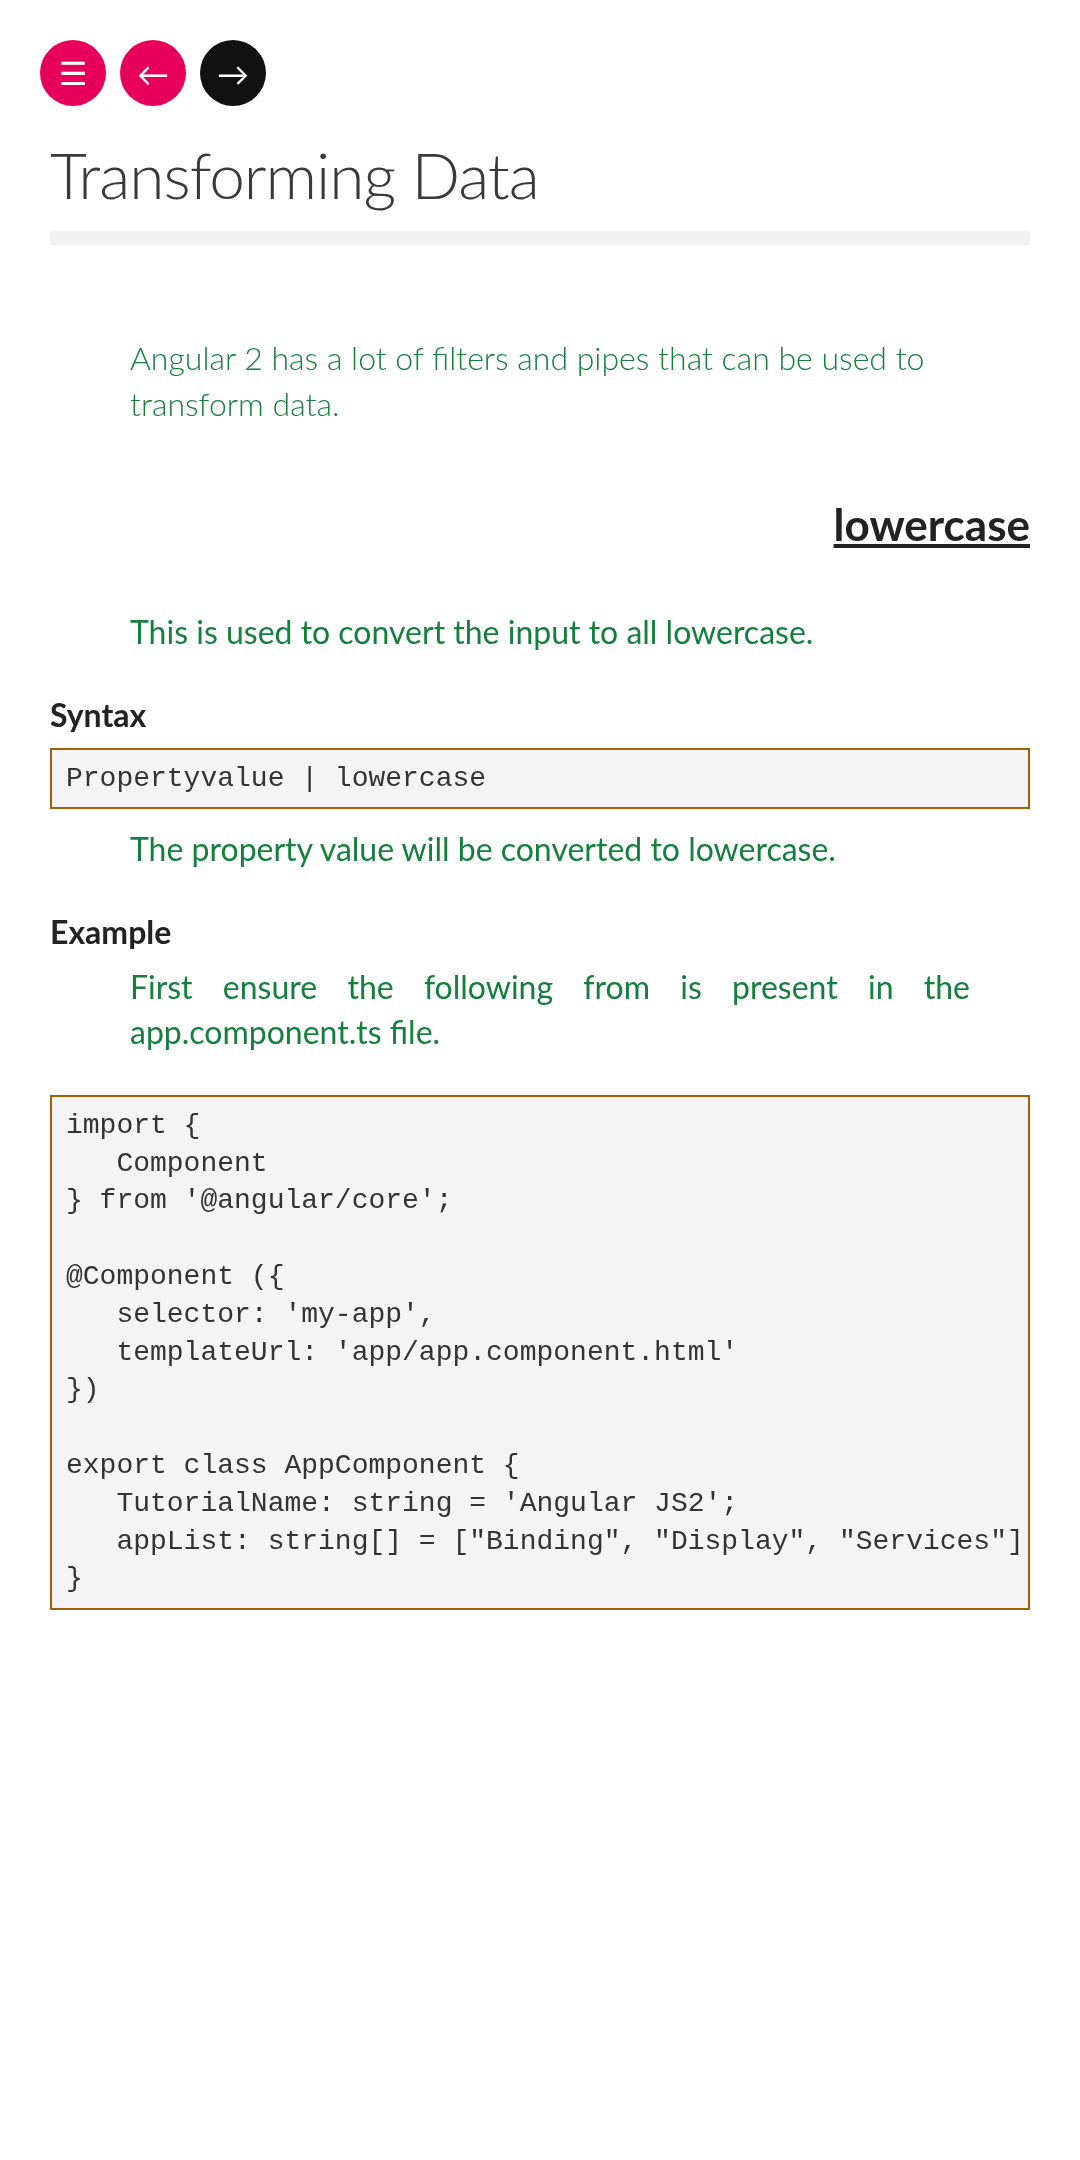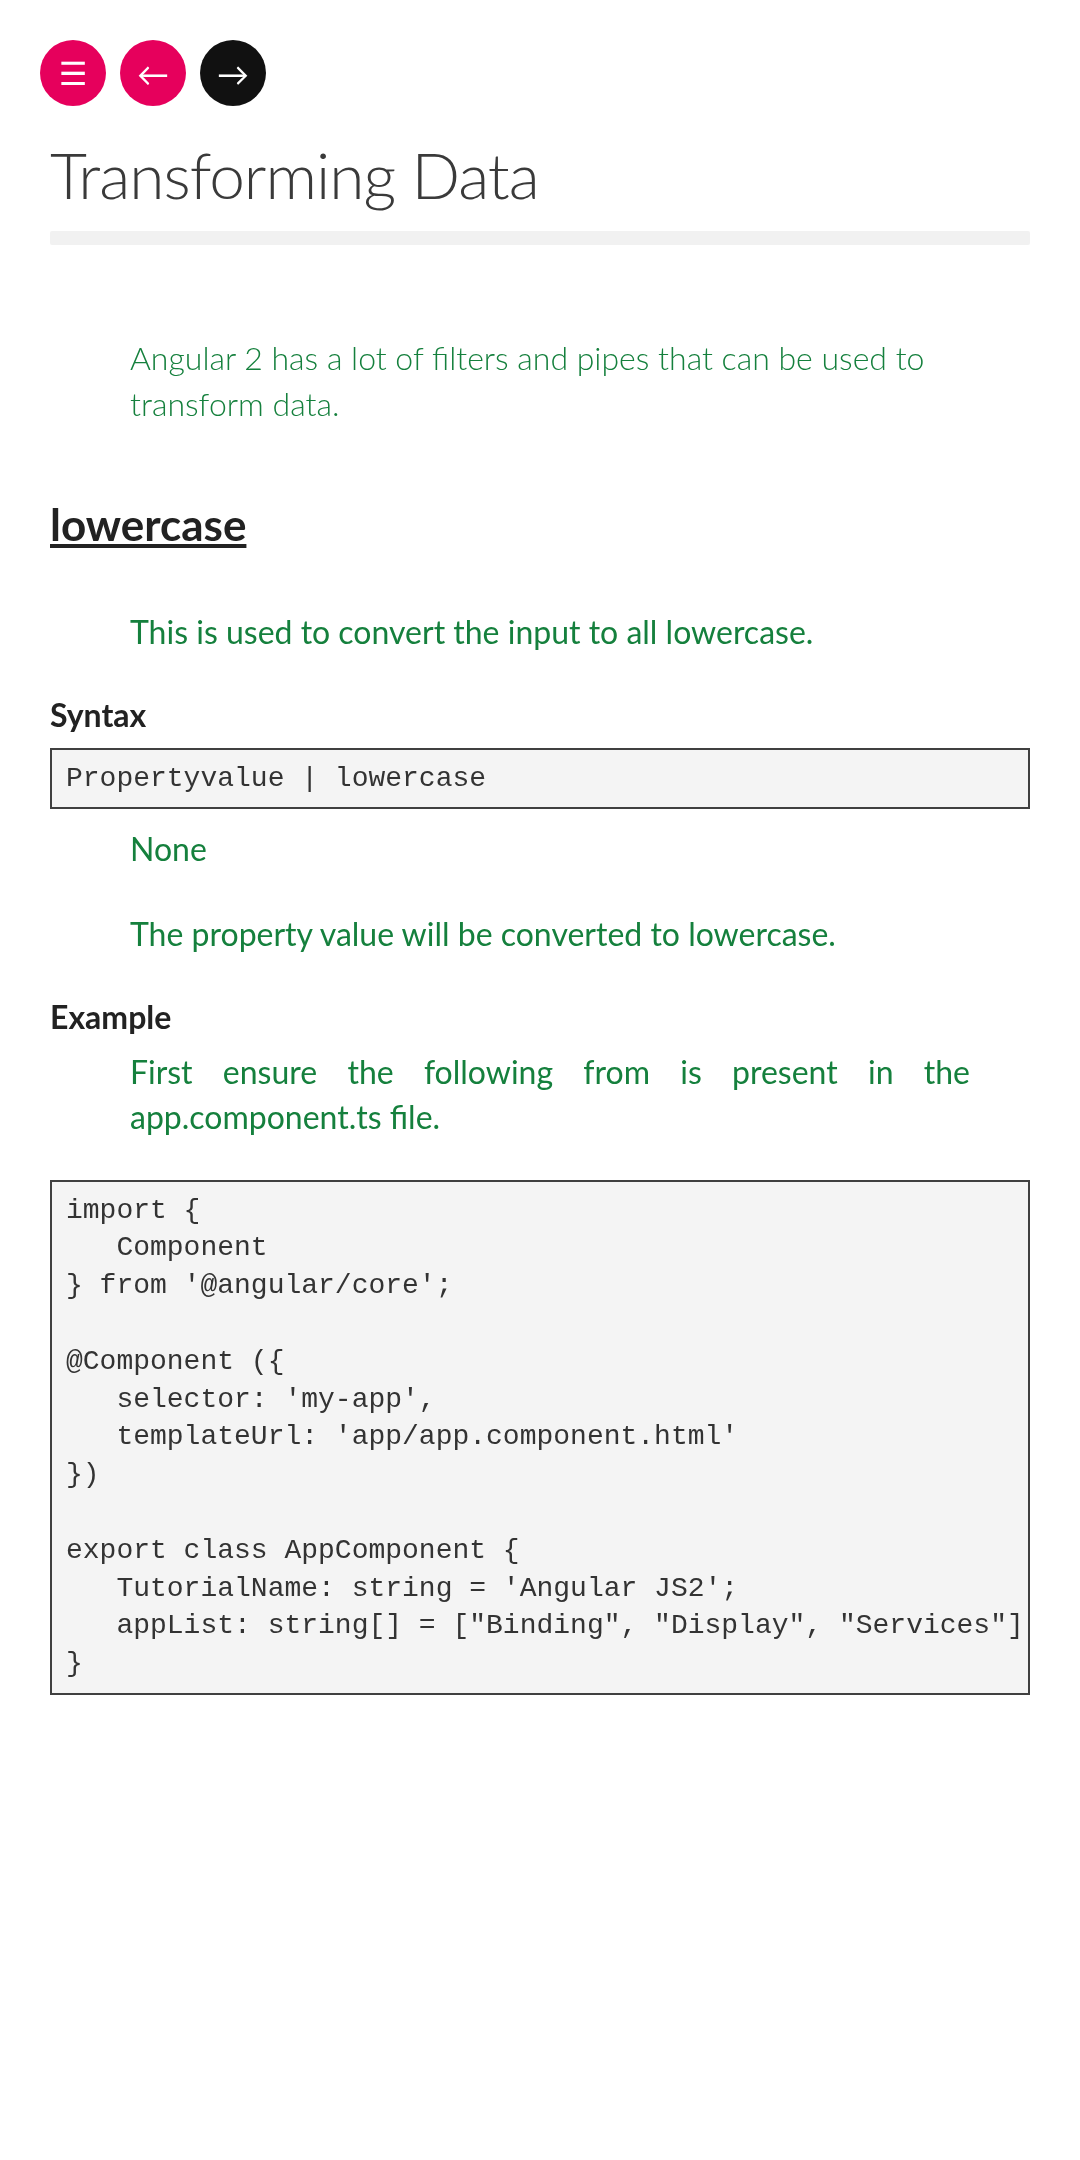--- a/index.html
+++ b/index.html
@@ -20,29 +20,29 @@
     font-size: 64px; font-weight: 300; color: #3a3a3a;
     margin: 30px 50px 18px 50px; letter-spacing: -1px;
   }
 
   .rule { height: 14px; background: #f1f1f1; margin: 0 50px 90px 50px; border-radius: 2px; }
 
   .content { padding: 0 50px; }
 
   .intro { font-size: 32px; font-weight: 300; color: #15803d; margin: 0 0 70px 80px; line-height: 1.45; max-width: 840px; }
 
-  .sect-title-u { text-align: left; font-size: 44px; font-weight: 700; text-decoration: underline; margin-bottom: 60px; }
+  .sect-title-u { text-align: right; font-size: 44px; font-weight: 700; text-decoration: underline; margin-bottom: 60px; }
 
   .desc { font-size: 32px; font-weight: 400; color: #15803d; margin: 0 0 40px 80px; line-height: 1.4; max-width: 840px; }
   .desc.just { text-align: justify; }
 
   .subhead { font-size: 32px; font-weight: 700; color: #222; margin: 0 0 8px 0; }
 
   .codebox {
-    border: 2px solid #404040; background: #f4f4f4;
+    border: 2px solid #a16207; background: #f4f4f4;
     padding: 10px 14px; margin: 0 0 18px 0;
     font-family: "Courier New", monospace; font-size: 28px; color: #333;
     white-space: pre; overflow-x: auto; line-height: 1.35;
   }
 
   .gap-sm { margin-bottom: 14px; margin-top: 24px; }
 </style>
 </head>
 <body>
 
@@ -65,21 +65,20 @@
 
   <p class="intro">Angular 2 has a lot of filters and pipes that can be used to transform data.</p>
 
   <h2 class="sect-title-u">lowercase</h2>
 
   <p class="desc">This is used to convert the input to all lowercase.</p>
 
   <p class="subhead gap-sm">Syntax</p>
   <pre class="codebox">Propertyvalue | lowercase </pre>
 
-  <p class="desc">None</p>
 
   <p class="desc just">The property value will be converted to lowercase.</p>
 
   <p class="subhead gap-sm">Example</p>
   <p class="desc just">First ensure the following from is present in the app.component.ts file.</p>
   <pre class="codebox">import {
    Component
 } from '@angular/core';
 
 @Component ({

